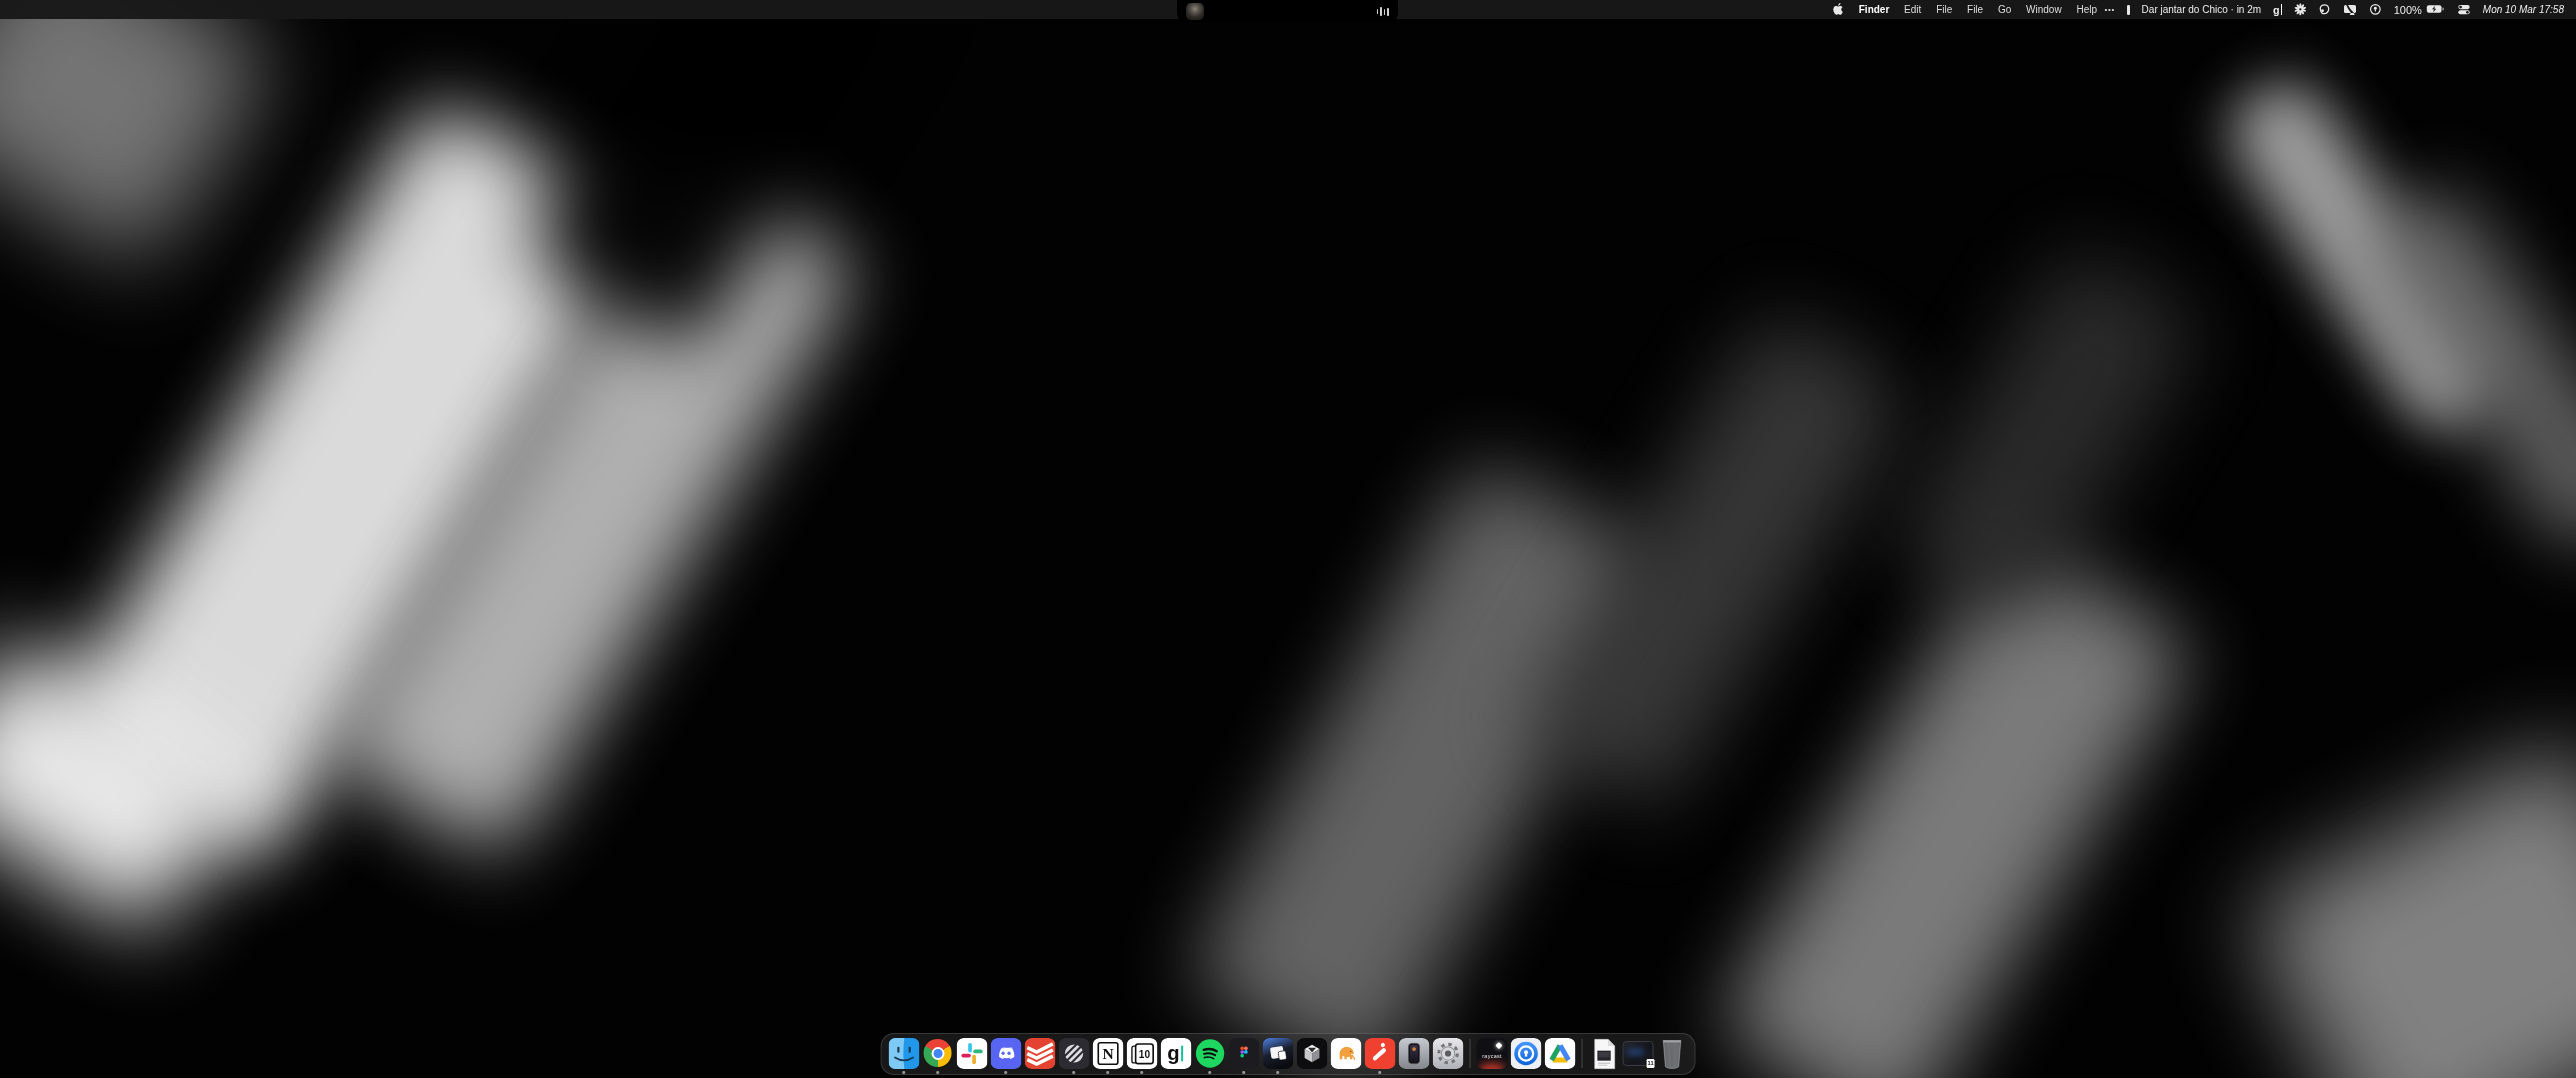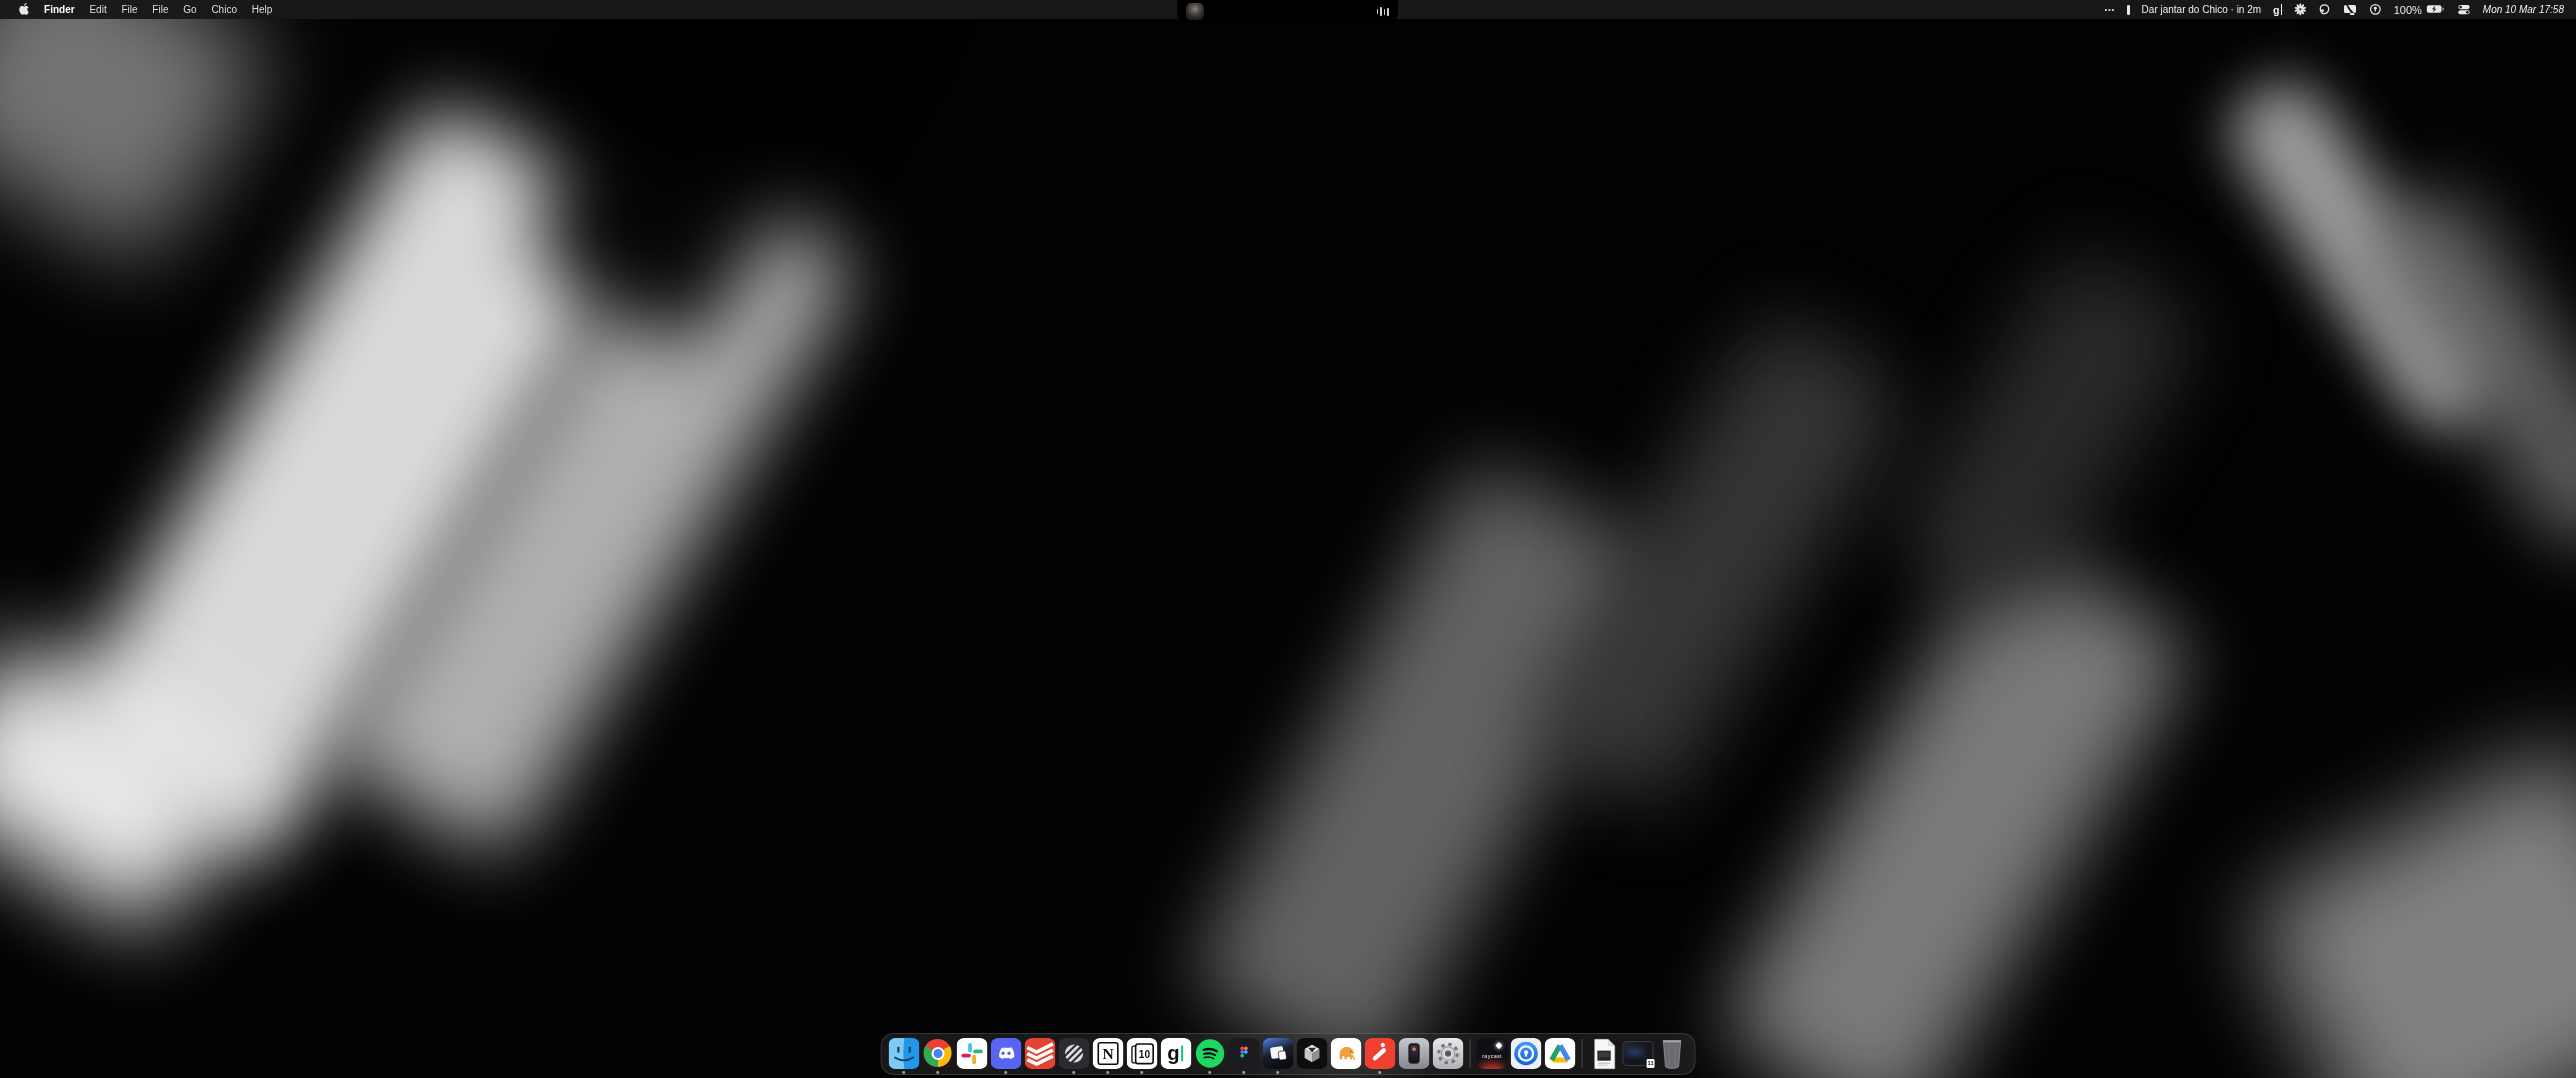--- a/index.html
+++ b/index.html
@@ -7,21 +7,21 @@
               font-family:"Liberation Sans", sans-serif; }
   .screen { position:relative; width:2576px; height:1078px; background:#000; overflow:hidden; }
 
   
   .wallpaper { position:absolute; inset:0; background:#020202; overflow:hidden; }
   .stripe { position:absolute; border-radius:40px; }
 
   
   .menubar { position:absolute; top:0; left:0; right:0; height:19px;
              background:rgba(24,24,24,.96); color:#e6e6e6; font-size:10px;
-             display:flex; align-items:center; justify-content:space-between; z-index:20; }
+             display:flex; align-items:center; justify-content:flex-end; z-index:20; }
   .mb-left { display:flex; align-items:center; padding-left:10.7px; height:100%; }
   .apple { display:flex; align-items:center; padding:0 8px; height:100%; }
   .mb-item { padding:0 7.4px; height:100%; display:flex; align-items:center; color:#dedede; }
   .mb-item.active { font-weight:bold; color:#fff; }
   .mb-right { display:flex; align-items:center; gap:12px; padding-right:12px; height:100%; }
   .mb-ico { display:flex; align-items:center; }
   .dots3 { font-size:8px; letter-spacing:0.7px; color:#dadada; }
   .focusbar { width:2.7px; height:10px; border-radius:1.3px; background:#e8e8e8; }
   .event-text { color:#ededed; white-space:nowrap; }
   .gm { font-weight:bold; font-size:10.7px; color:#f0f0f0; display:flex; align-items:center; }
@@ -106,21 +106,21 @@
           <svg width="10" height="12" viewBox="0 0 15 18">
               <path fill="#e8e8e8" d="M12.4 9.6c0-2.2 1.8-3.2 1.9-3.3-1-1.5-2.6-1.7-3.2-1.7-1.4-.1-2.7.8-3.3.8-.7 0-1.8-.8-2.9-.8C3.4 4.6 2 5.4 1.2 6.7c-1.6 2.7-.4 6.6 1.1 8.8.7 1 1.6 2.2 2.7 2.2 1.1 0 1.5-.7 2.9-.7s1.7.7 2.9.7c1.2 0 2-1.1 2.7-2.1.9-1.2 1.2-2.4 1.2-2.5-.1 0-2.3-.9-2.3-3.5zM10.3 2.8c.6-.8 1-1.8.9-2.8-.9 0-2 .6-2.6 1.4-.6.7-1.1 1.7-.9 2.7 1 .1 2-.5 2.6-1.3z"></path>
             </svg>
         </span>
       </div>
       <div class="mb-item active">Finder</div>
       <div class="mb-item">Edit</div>
       <div class="mb-item">File</div>
       <div class="mb-item">File</div>
       <div class="mb-item">Go</div>
-      <div class="mb-item">Chico</div>
+      <div class="mb-item">Window</div>
       <div class="mb-item">Help</div>
     </div>
 
     <div class="mb-right">
       <span class="dots3">•••</span>
       <span class="focusbar"></span>
       <span class="event-text">Dar jantar do Chico · in 2m</span>
       <span class="gm">
           <span>g</span>
           <span class="gm-cursor"></span>

